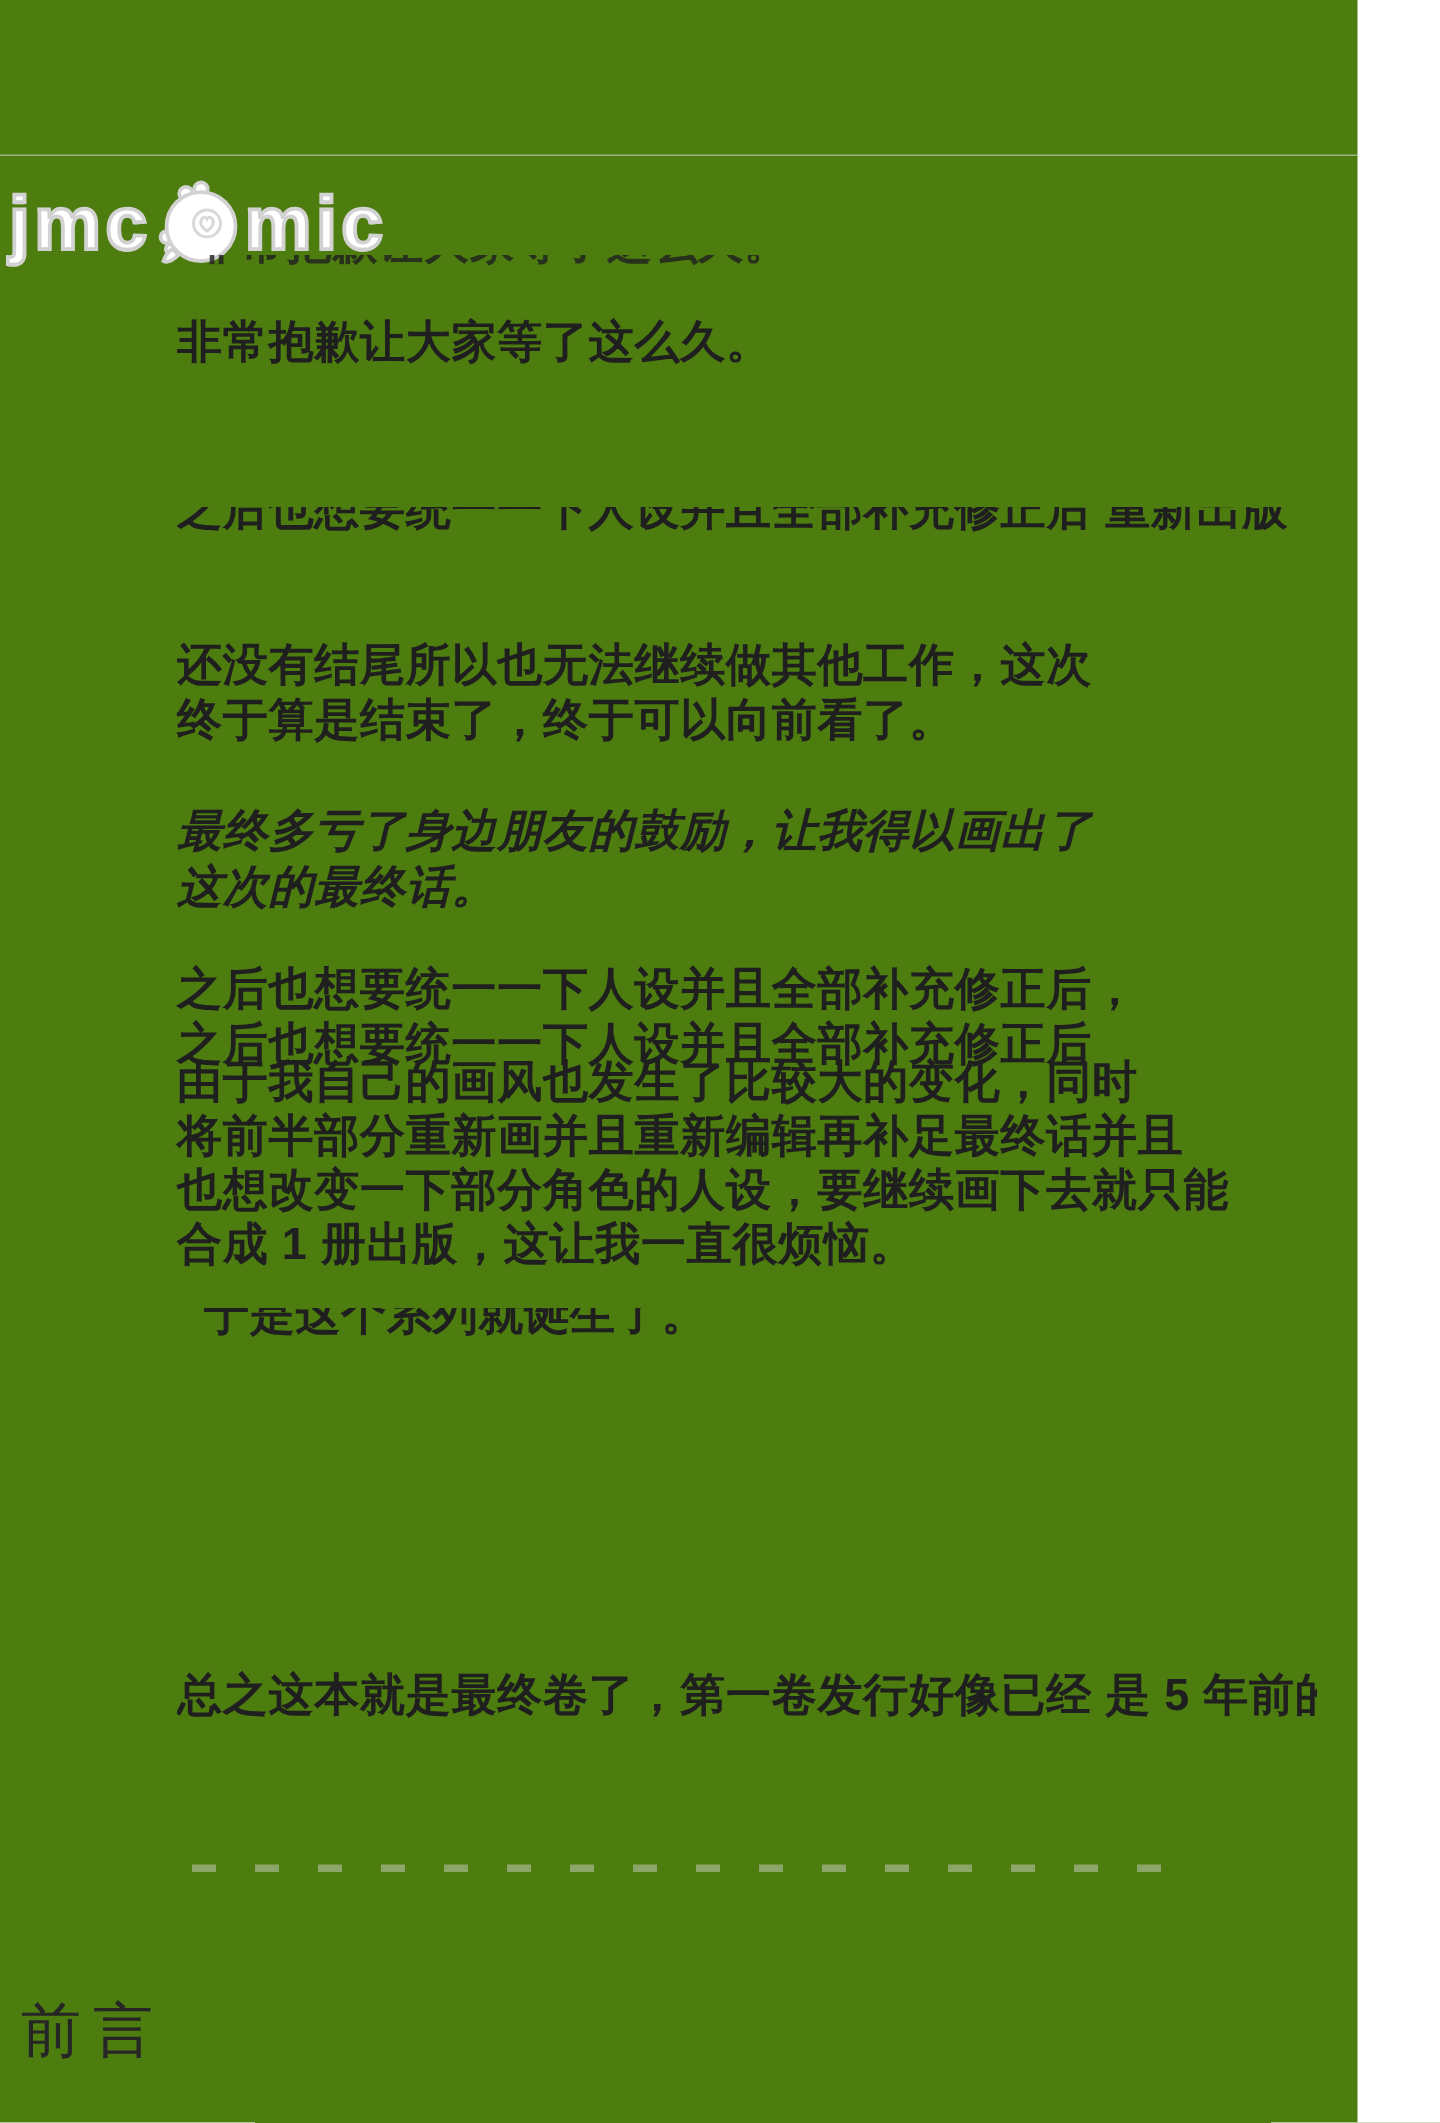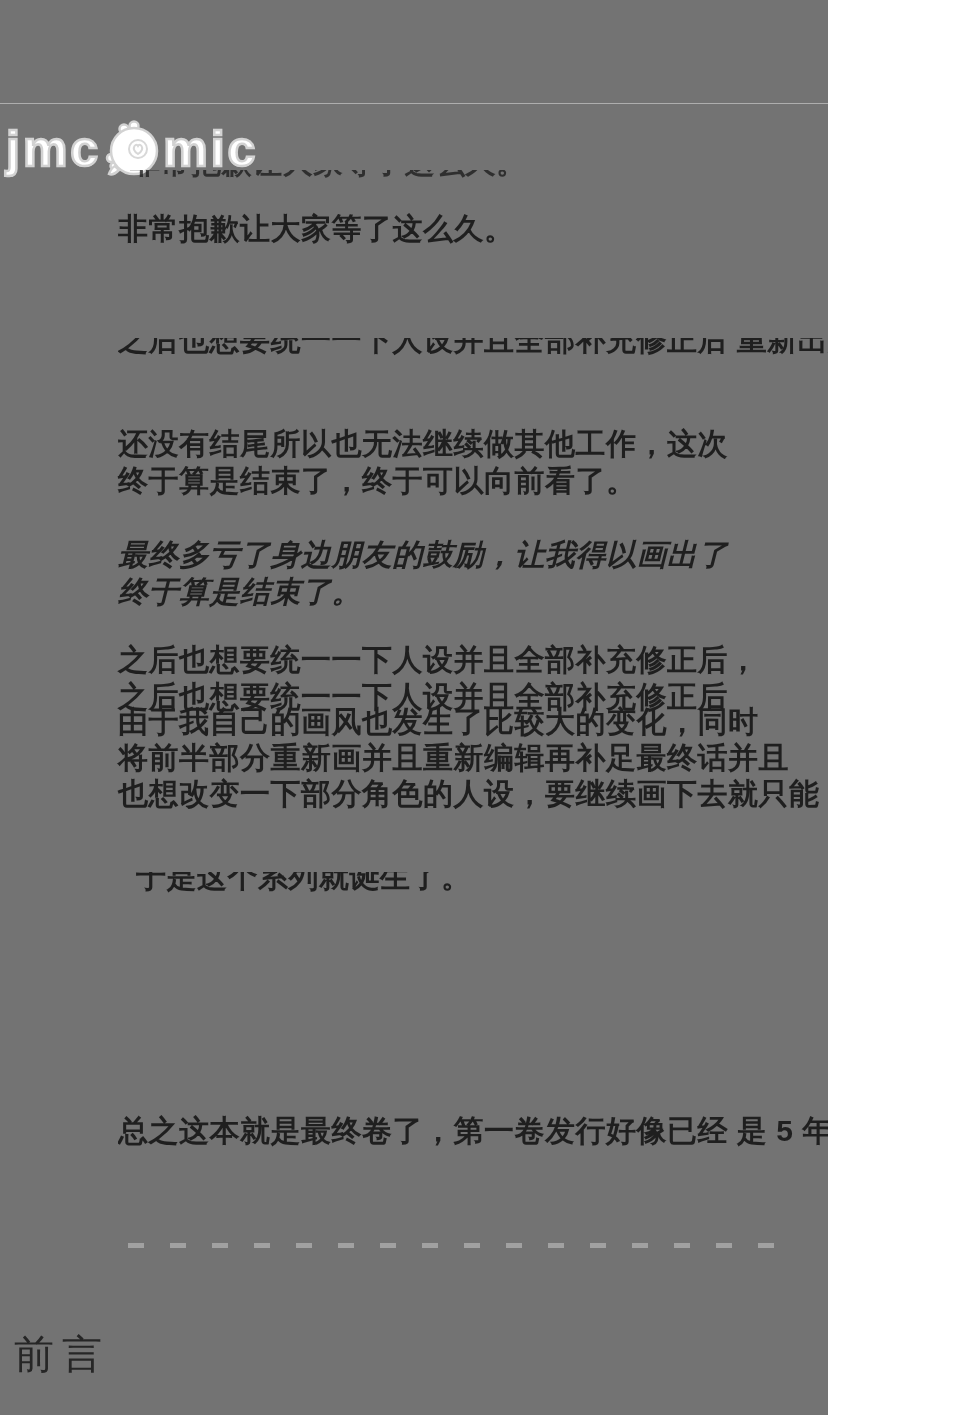--- a/index.html
+++ b/index.html
@@ -2,23 +2,23 @@
 <html><head>
 <meta charset="utf-8">
 <style>
   html, body {
     margin: 0;
     padding: 0;
     background: #ffffff;
   }
   .page {
     position: relative;
-    width: 828px;
+    width: 905px;
     height: 1415px;
-    background: #737373;
+    background: #4d7c0f;
     overflow: hidden;
     font-family: "Liberation Sans", "DejaVu Sans", sans-serif;
     color: #1f1f1f;
   }
 
   
   .watermark {
     position: absolute;
     left: 6px;
     top: 118px;
@@ -156,32 +156,33 @@
     </span>
   </div>
 
   <div class="tblock" id="para-anxiety">
     <span class="line">还没有结尾所以也无法继续做其他工作，这次</span>
     <span class="line">终于算是结束了，终于可以向前看了。</span>
   </div>
 
   <div class="tblock" id="para-friends">
     <span class="line">最终多亏了身边朋友的鼓励，让我得以画出了</span>
-    <span class="line">终于算是结束了。</span>
+    <span class="line">这次的最终话。</span>
   </div>
 
   <div class="tblock" id="para-omit">
     <span class="line">之后也想要统一一下人设并且全部补充修正后，</span>
     <span class="line">之后也想要统一一下人设并且全部补充修正后</span>
   </div>
 
   <div class="tblock" id="para-style">
     <span class="line">由于我自己的画风也发生了比较大的变化，同时</span>
     <span class="line">将前半部分重新画并且重新编辑再补足最终话并且</span>
     <span class="line">也想改变一下部分角色的人设，要继续画下去就只能</span>
+    <span class="line">合成 1 册出版，这让我一直很烦恼。</span>
   </div>
 
   <div class="clip-wrap" id="clip-series">
     <span class="inner">于是这个系列就诞生了。</span>
   </div>
 
 
   <div class="clip-wrap" id="para-final">
     <span class="inner">
       <span class="line">总之这本就是最终卷了，第一卷发行好像已经</span>

